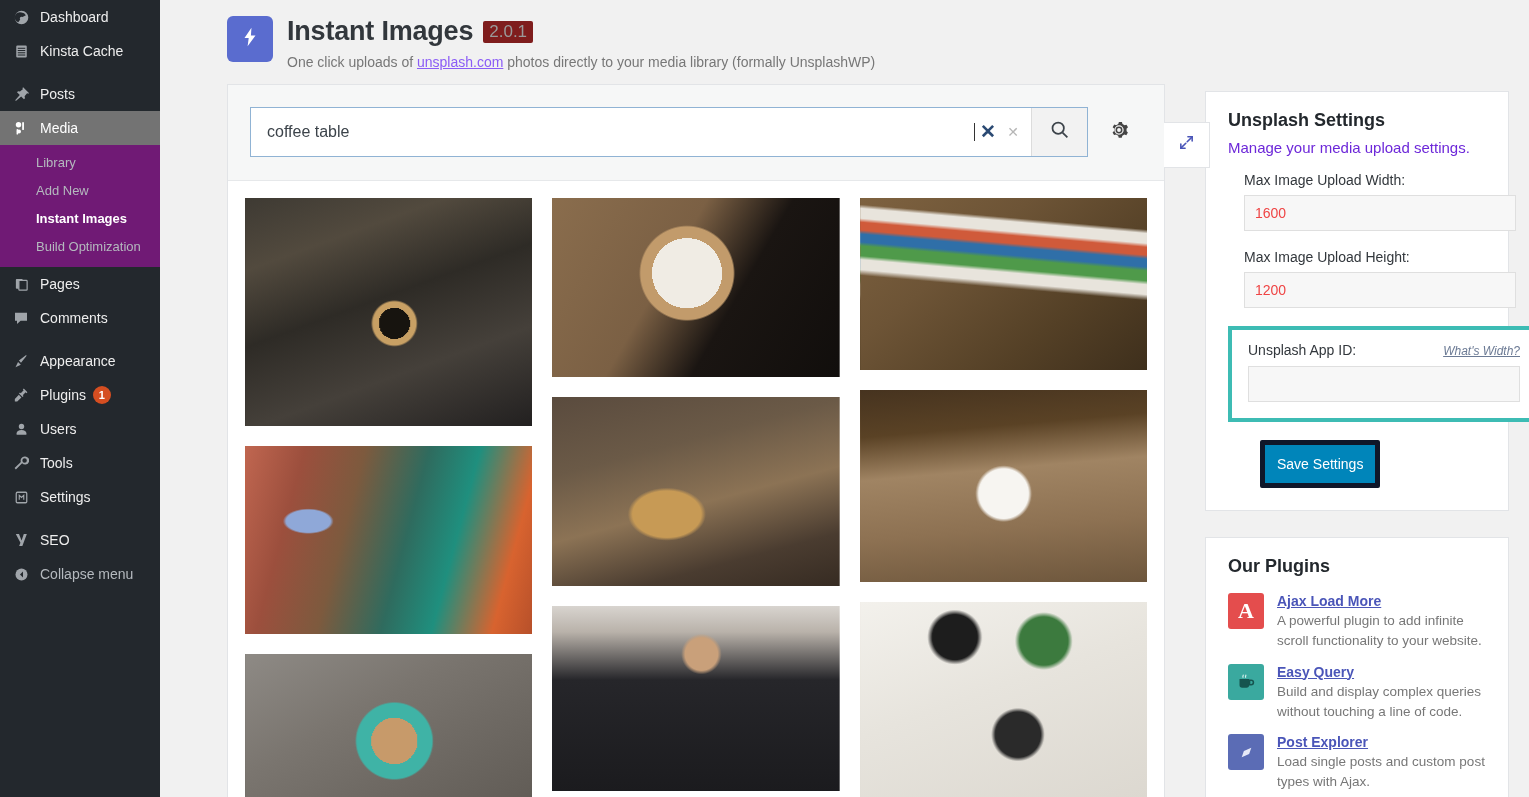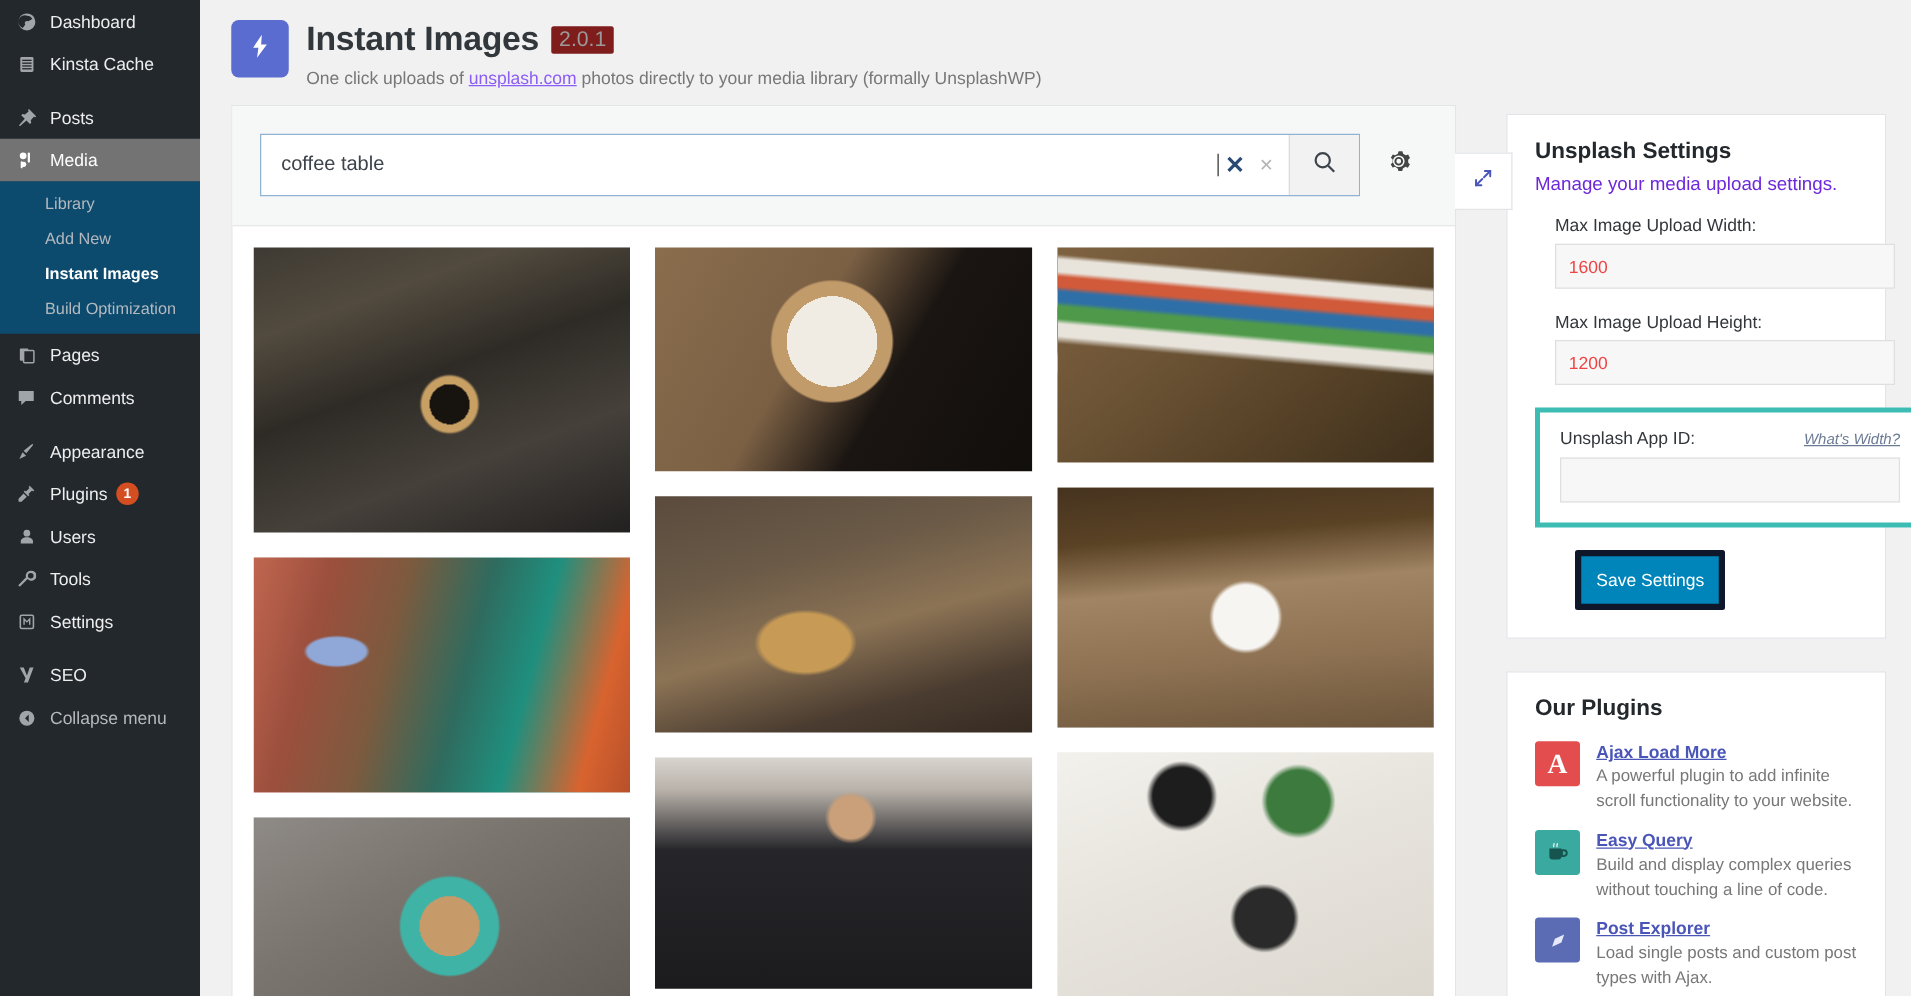--- a/index.html
+++ b/index.html
@@ -2,21 +2,21 @@
 <html><head>
 <meta charset="utf-8">
 <style>
   * { box-sizing: border-box; margin: 0; padding: 0; }
   html, body {
     width: 1529px; height: 797px;
     overflow: hidden;
     font-family: "Liberation Sans", sans-serif;
     background: #f1f1f1;
   }
-  .app { display: flex; width: 1529px; height: 797px; }
+  .app { display: flex; width: 1529px; height: 797px; gap: 42px; }
 
   
   .sidebar {
     width: 160px; flex: 0 0 160px;
     background: #23282d;
     color: #eee;
     font-size: 14px;
     padding-top: 0;
     position: relative;
   }
@@ -40,21 +40,21 @@
   .menu-item.current {
     background: #737373; color: #fff;
   }
   .menu-item.current .mi-ico { color: #fff; }
   .menu-item.current::after {
     content: ""; position: absolute; right: -8px; top: 50%;
     margin-top: -8px;
     border: 8px solid transparent;
     border-right-color: #f1f1f1;
   }
-  .submenu { background: #0c4a6e; padding: 4px 0 6px 0; }
+  .submenu { background: #701a75; padding: 4px 0 6px 0; }
   .submenu-item {
     padding: 4px 0 4px 36px;
     font-size: 13px; color: #b4b9be;
     line-height: 20px;
     cursor: pointer;
   }
   .submenu-item.active { color: #fff; font-weight: bold; }
   .badge-count {
     display: inline-flex; align-items: center; justify-content: center;
     min-width: 18px; height: 18px;

